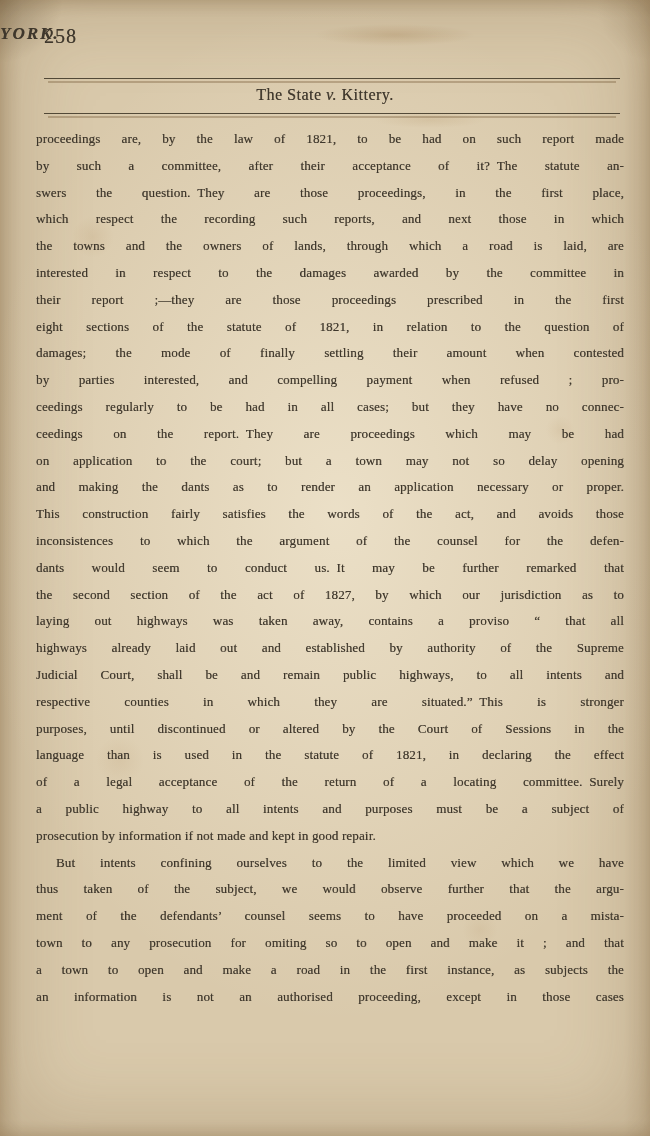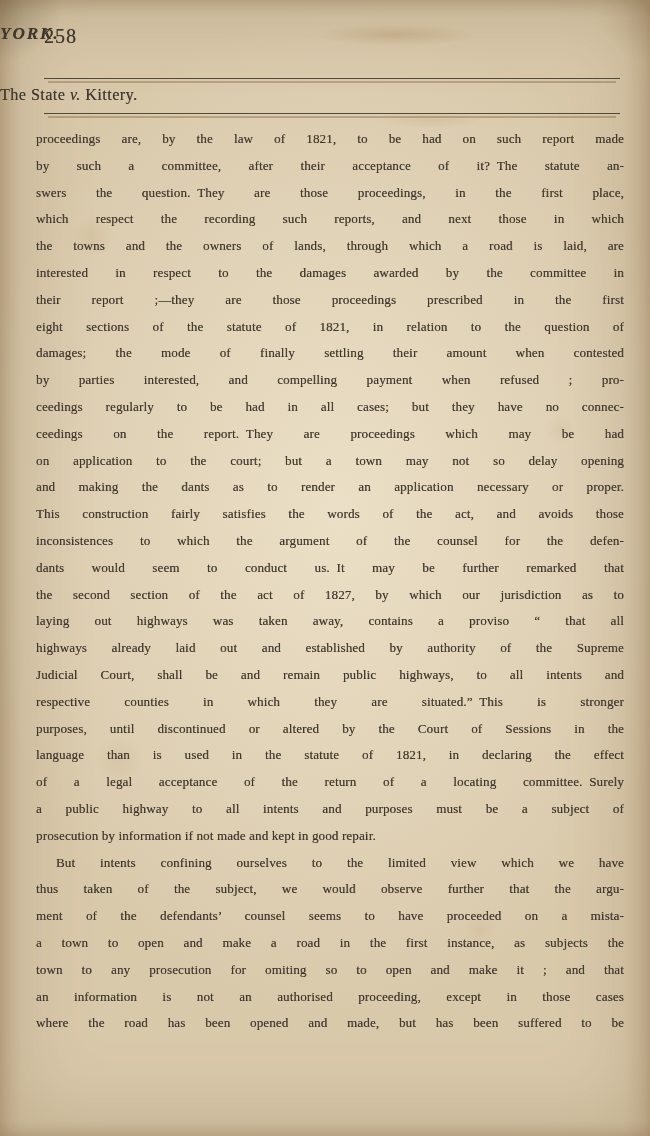--- a/index.html
+++ b/index.html
@@ -47,21 +47,21 @@
   }
   .rule::after{
     content:"";position:absolute;left:4px;right:4px;top:2.2px;height:1.6px;
     background:rgba(120,95,60,0.38);
     filter:blur(0.6px);
   }
   .rule-top{top:78px;}
   .rule-mid{top:113px;}
   .case-line{
     position:absolute;left:0;right:0;top:86px;
-    text-align:left;font-size:16px;
+    text-align:center;font-size:16px;
     letter-spacing:0.5px;
     text-shadow:0.3px 0.3px 0.5px rgba(60,50,38,0.55);
   }
   .case-line .it{font-style:italic;}
   .body-text{
     position:absolute;left:36px;top:126px;width:588px;
     font-size:13px;line-height:26.8px;
     letter-spacing:0.15px;
     text-shadow:0.3px 0.3px 0.45px rgba(64,55,42,0.55);
   }
@@ -110,18 +110,17 @@
       <div class="line">Judicial Court, shall be and remain public highways, to all intents and</div>
       <div class="line">respective counties in which they are situated.” This is stronger</div>
       <div class="line">purposes, until discontinued or altered by the Court of Sessions in the</div>
       <div class="line">language than is used in the statute of 1821, in declaring the effect</div>
       <div class="line">of a legal acceptance of the return of a locating committee. Surely</div>
       <div class="line">a public highway to all intents and purposes must be a subject of</div>
       <div class="line endline">prosecution by information if not made and kept in good repair.</div>
       <div class="line indent">But intents confining ourselves to the limited view which we have</div>
       <div class="line">thus taken of the subject, we would observe further that the argu-</div>
       <div class="line">ment of the defendants’ counsel seems to have proceeded on a mista-</div>
+      <div class="line">town to any prosecution for omiting so to open and make it ; and that</div>
       <div class="line">a town to open and make a road in the first instance, as subjects the</div>
-      <div class="line">town to any prosecution for omiting so to open and make it ; and that</div>
       <div class="line">an information is not an authorised proceeding, except in those cases</div>
-      <div class="line">where the road has been opened and made, but has been suffered to be</div>
     </main>
 </div>
 
 </body></html>

